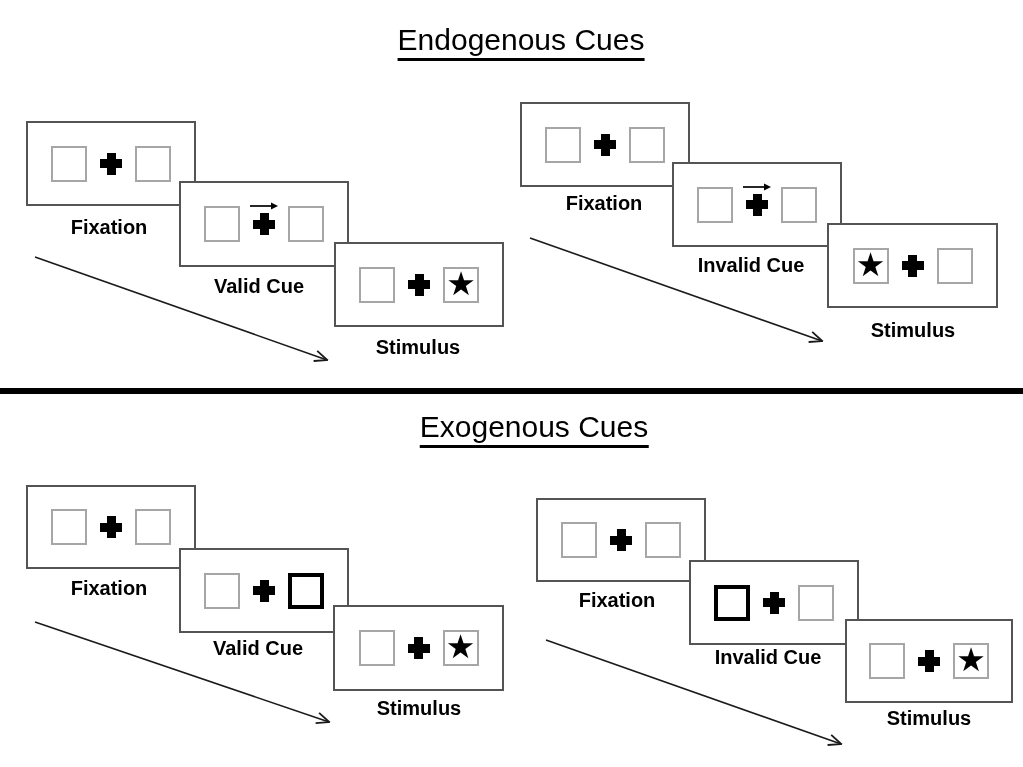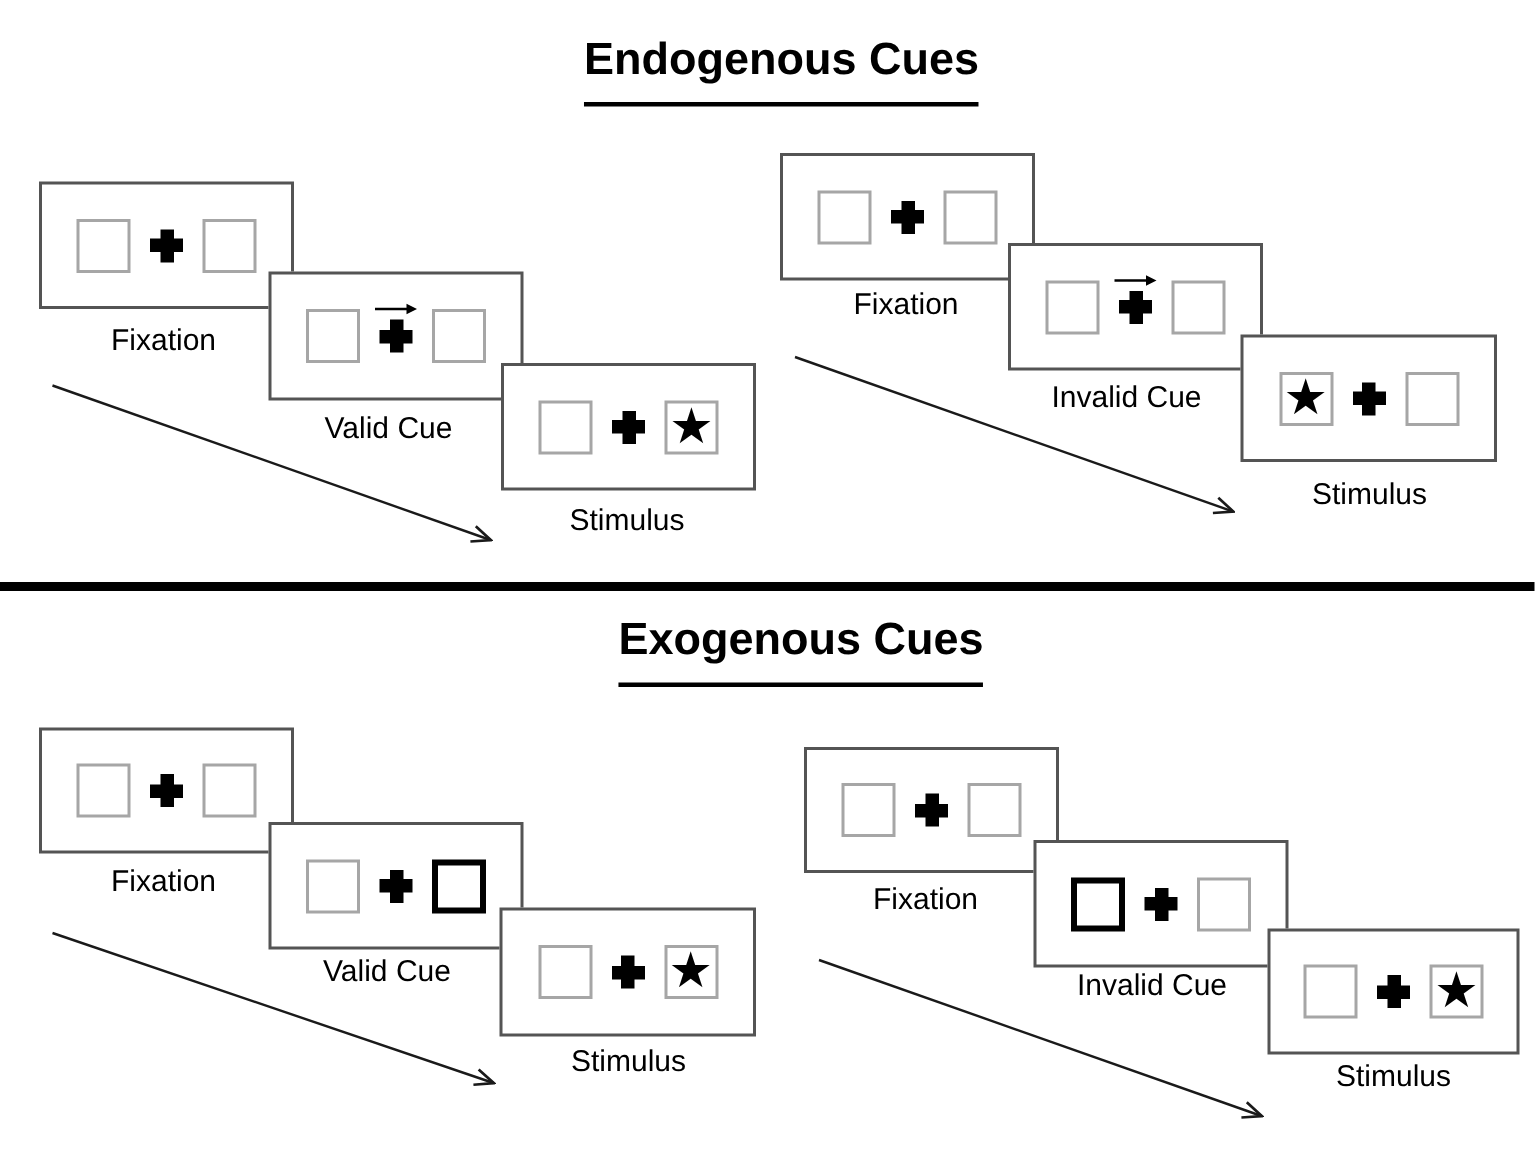--- a/index.html
+++ b/index.html
@@ -2,41 +2,41 @@
 <html><head>
 <meta charset="utf-8">
 <style>
   html,body { margin:0; padding:0; }
   body {
     width:1023px; height:767px; position:relative; overflow:hidden;
     background:#ffffff; font-family:"Liberation Sans", sans-serif; color:#000;
   }
   .title {
     position:absolute; transform:translateX(-50%);
-    font-weight:bold; font-size:30px; line-height:32px;
-    border-bottom:3px solid #000; padding-bottom:12px; white-space:nowrap;
+    font-weight:normal; font-size:30px; line-height:32px;
+    border-bottom:3px solid #000; padding-bottom:2px; white-space:nowrap;
   }
   .divider { position:absolute; left:0; top:388px; width:1023px; height:6px; background:#000; }
   .panel {
     position:absolute; background:#fff; border:2px solid #545454; box-sizing:border-box;
     display:flex; align-items:center; justify-content:center; gap:13px; z-index:2;
   }
   .sq {
     width:36px; height:36px; border:2px solid #a6a6a6; box-sizing:border-box; background:#fff;
     display:flex; align-items:center; justify-content:center; flex:0 0 auto;
   }
   .sq.bold { border:4px solid #000; }
   .star { font-size:33px; line-height:1; color:#000; margin-top:-3px; }
   .plus { position:relative; width:22px; height:22px; flex:0 0 auto; }
   .plus i { position:absolute; background:#000; }
   .plus .h { left:0; top:6.5px; width:22px; height:9px; }
   .plus .v { left:6.5px; top:0; width:9px; height:22px; }
   .cue-arrow { position:absolute; top:18px; left:50%; transform:translateX(-50%); }
   .label {
-    position:absolute; transform:translateX(-50%); font-weight:normal; font-size:20px;
+    position:absolute; transform:translateX(-50%); font-weight:bold; font-size:20px;
     line-height:22px; white-space:nowrap; z-index:3;
   }
   .overlay { position:absolute; left:0; top:0; z-index:1; pointer-events:none; }
 </style>
 </head>
 <body>
 
 <svg class="overlay" width="1023" height="767">
   <defs>
     <marker id="ah" viewBox="0 0 10 10" markerWidth="15" markerHeight="15" refX="9" refY="5" orient="auto" markerUnits="userSpaceOnUse">

